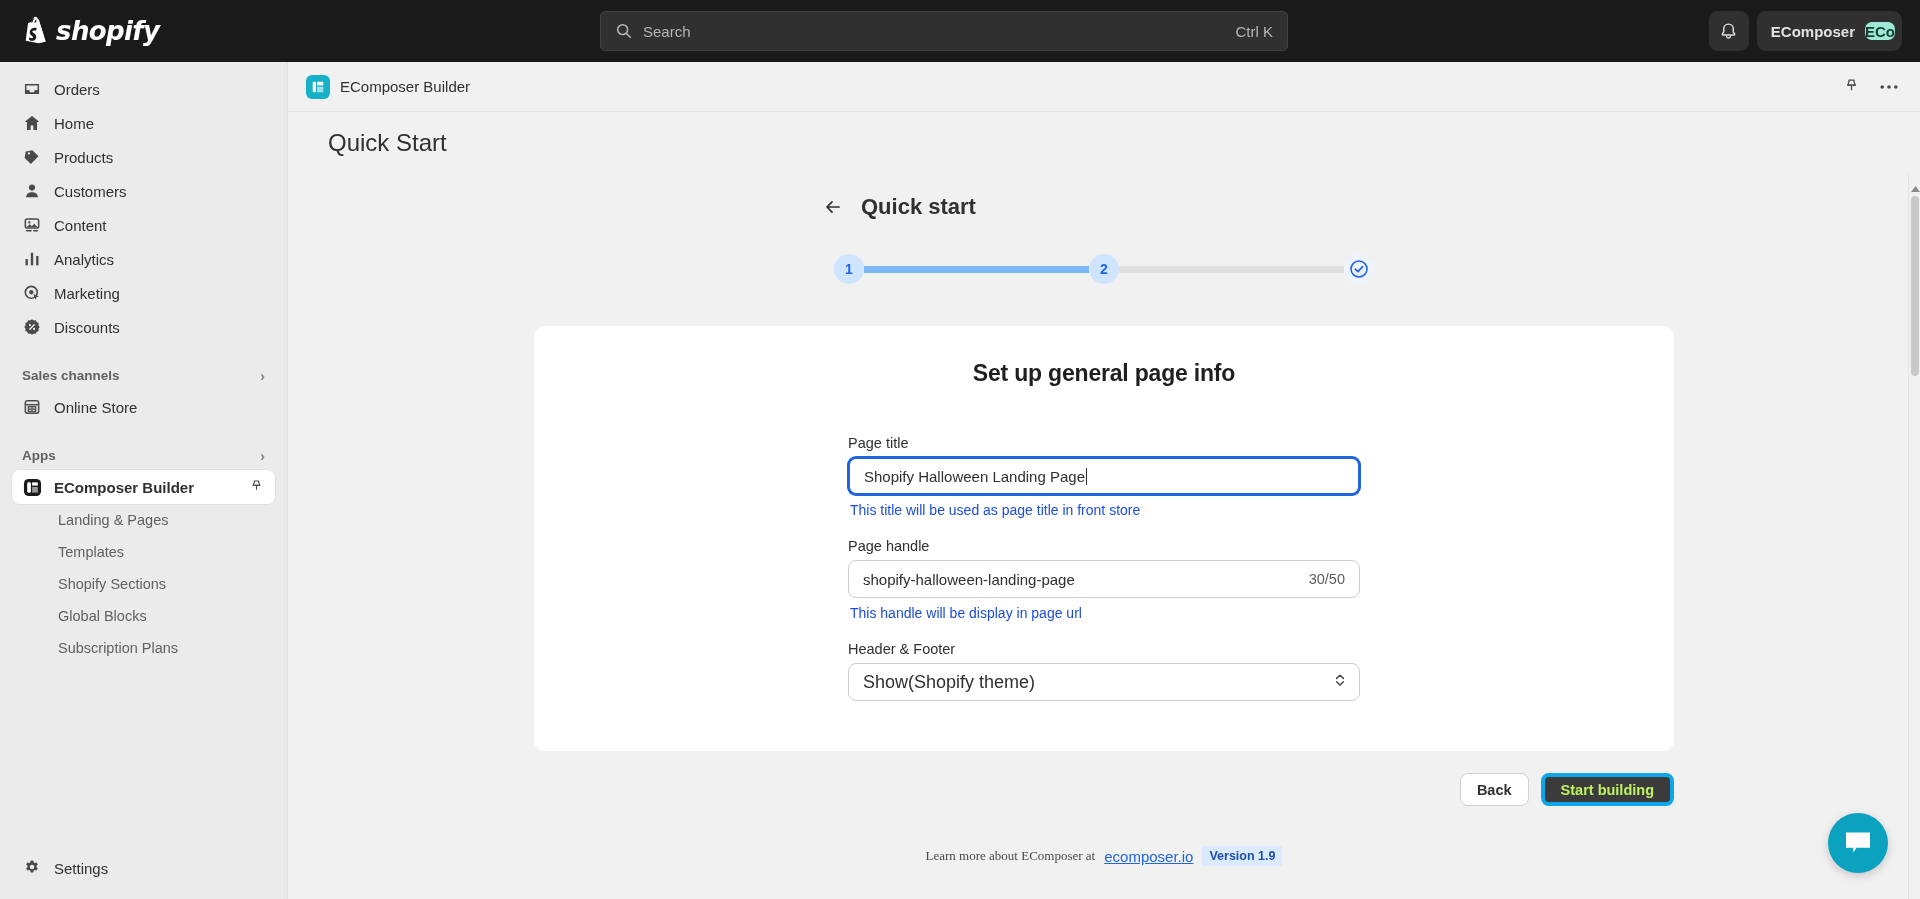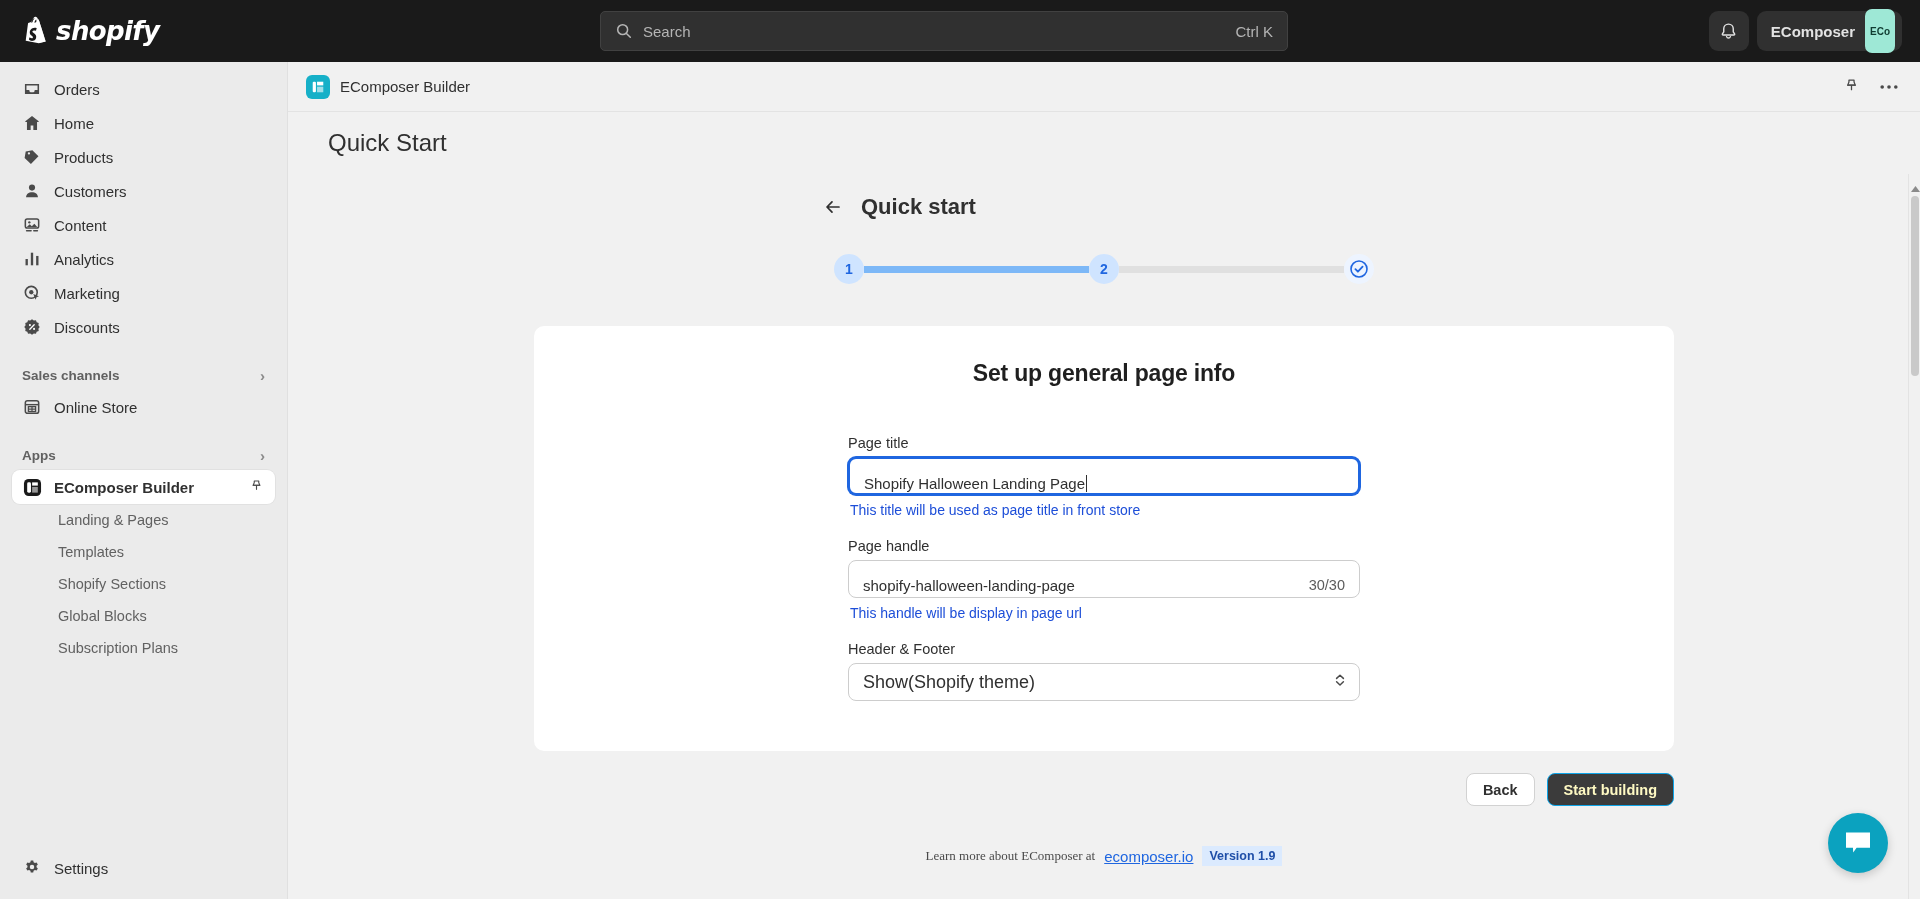--- a/index.html
+++ b/index.html
@@ -36,22 +36,22 @@
   .bell-btn {
     width: 40px; height: 40px; border-radius: 9px; background: #303030;
     display: flex; align-items: center; justify-content: center; cursor: pointer;
   }
   .acct-btn {
     height: 40px; border-radius: 9px; background: #303030;
     display: flex; align-items: center; gap: 10px; padding: 0 7px 0 14px; cursor: pointer;
   }
   .acct-name { color: #e3e3e3; font-size: 15px; font-weight: 600; }
   .acct-avatar {
-    width: 30px; height: 44px; border-radius: 7px; background: #9ee8d6;
-    color: #103c32; font-size: 10px; font-weight: 600;
+    width: 30px; height: 18px; border-radius: 7px; background: #9ee8d6;
+    color: #103c32; font-size: 15px; font-weight: 600;
     display: flex; align-items: center; justify-content: center;
   }
 
   
   .shell { flex: 1; display: flex; min-height: 0; }
 
   
   .sidebar {
     width: 288px; flex: 0 0 288px; background: #ebebeb;
     display: flex; flex-direction: column; padding: 10px 12px 0 12px;
@@ -120,21 +120,21 @@
   .card {
     width: 1140px; margin: 42px auto 0 auto; background: #fff;
     border-radius: 10px; padding: 34px 0 44px 0;
   }
   .card-title { text-align: center; font-size: 23px; font-weight: 700; color: #1f1f1f; letter-spacing: -.2px; }
   .form { width: 512px; margin: 48px auto 0 auto; }
   .field { margin-bottom: 6px; }
   .field-label { font-size: 14.5px; color: #303030; margin-bottom: 6px; }
   .input-wrap {
     height: 38px; border: 1px solid #cdcdcd; border-radius: 8px; background: #fff;
-    display: flex; align-items: flex-start; padding: 16px 14px; position: relative;
+    display: flex; align-items: center; padding: 16px 14px; position: relative;
   }
   .input-wrap.focused {
     border: 2px solid #1f66e0; box-shadow: 0 0 0 1px #1f66e0;
   }
   .input-val { font-size: 15px; color: #303030; }
   .caret { display:inline-block; width: 1px; height: 17px; background: #303030; margin-left: 1px; vertical-align: -3px; }
   .counter { margin-left: auto; font-size: 14.5px; color: #5c5c5c; }
   .help-text { font-size: 14px; color: #1d4ed8; margin: 7px 0 20px 2px; }
   .select-wrap {
     height: 38px; border: 1px solid #cdcdcd; border-radius: 8px; background: #fff;
@@ -143,21 +143,21 @@
   .select-val { font-size: 18px; color: #303030; }
   .select-chev { margin-left: auto; }
 
   
   .actions { width: 1140px; margin: 22px auto 0 auto; display: flex; justify-content: flex-end; gap: 12px; }
   .btn {
     height: 33px; border-radius: 8px; font-size: 14.5px; font-weight: 650;
     display: flex; align-items: center; justify-content: center; cursor: pointer; padding: 0 16px;
   }
   .btn-back { background: #fff; color: #303030; border: 1px solid #d2d2d2; }
-  .btn-primary { background: #3b3b3b; color: #fef9c3; border: 1px solid #0ea5e9; }
+  .btn-primary { background: #3b3b3b; color: #bef264; border: 4px solid #0ea5e9; }
 
   .footer-note { display: flex; align-items: center; justify-content: center; gap: 9px; margin-top: 40px; }
   .footer-text { font-size: 13px; color: #4a4a4a; font-family: Liberation Serif, serif; }
   .footer-link { font-size: 15px; color: #1f66e0; text-decoration: underline; cursor: pointer; }
   .ver-badge { background: #dbeafe; color: #1f4fa8; font-size: 12.5px; font-weight: 700; border-radius: 0; padding: 3px 7px; }
 
   
   .vscroll { position: absolute; right: 0; top: 0; width: 12px; height: 100%; background: #f1f1f1; border-left: 1px solid #e3e3e3; }
   .vscroll .thumb { position: absolute; top: 22px; left: 2px; width: 8px; height: 180px; background: #c9c9c9; border-radius: 5px; }
   .vscroll .arrow-up { position: absolute; top: 5px; left: 2px; }
@@ -430,21 +430,21 @@
                 <span class="input-val">Shopify Halloween Landing Page</span>
                   <span class="caret"></span>
               </div>
             </div>
             <div class="help-text">This title will be used as page title in front store</div>
 
             <div class="field">
               <div class="field-label">Page handle</div>
               <div class="input-wrap">
                 <span class="input-val">shopify-halloween-landing-page</span>
-                <span class="counter">30/30</span>
+                <span class="counter">30/50</span>
               </div>
             </div>
             <div class="help-text">This handle will be display in page url</div>
 
             <div class="field">
               <div class="field-label">Header &amp; Footer</div>
               <div class="select-wrap">
                 <span class="select-val">Show(Shopify theme)</span>
                 <span class="select-chev">
                   <svg width="14" height="18" viewBox="0 0 14 18">

